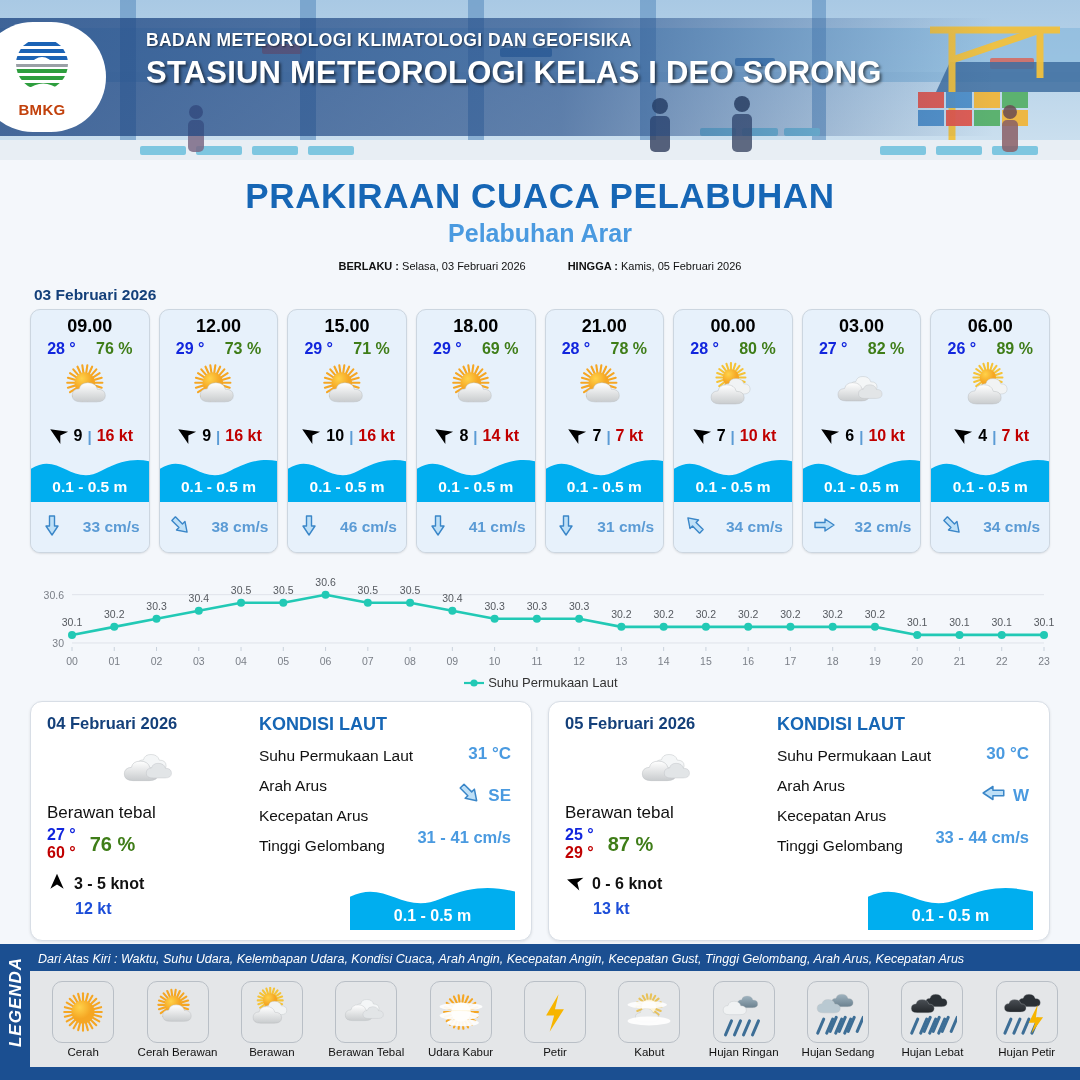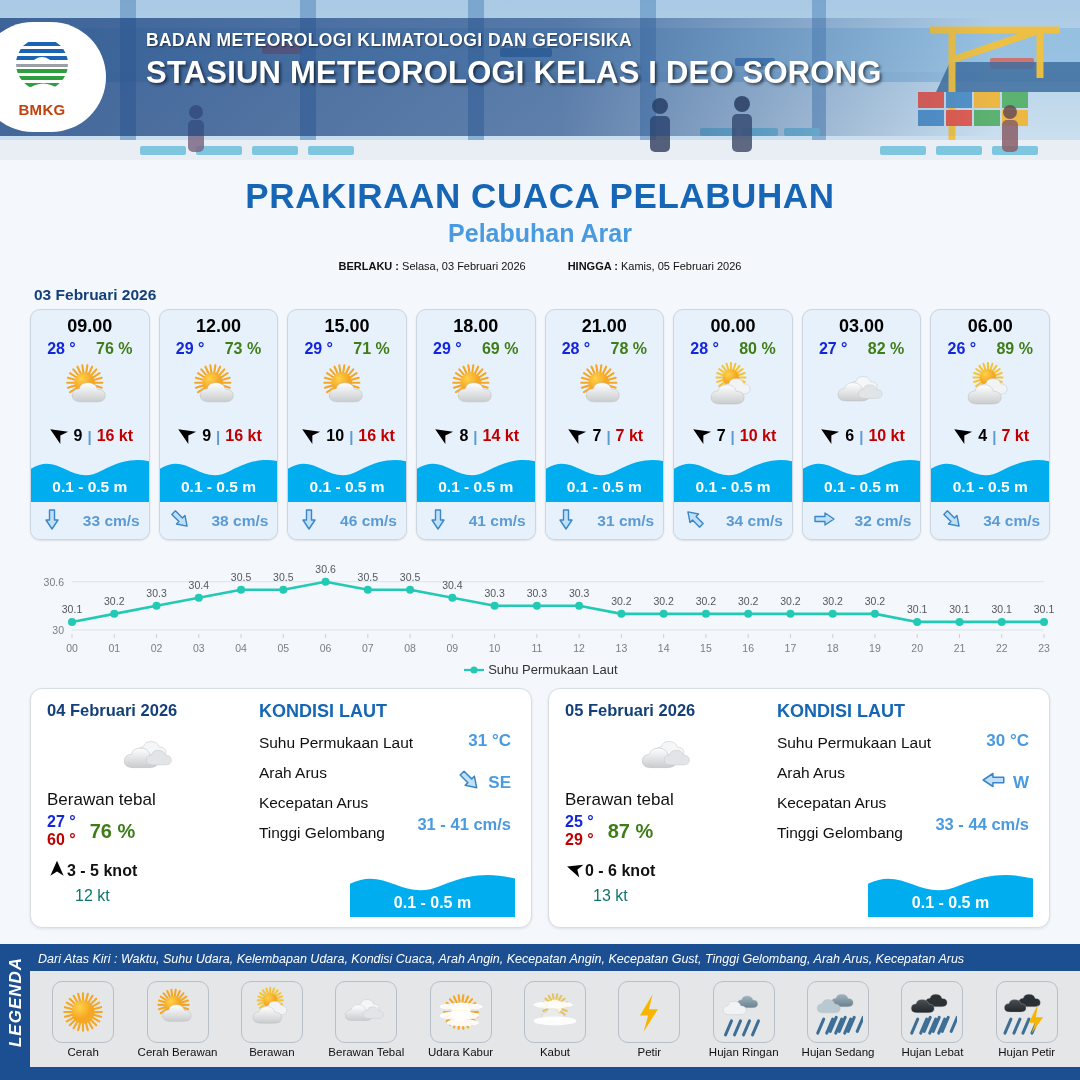--- a/index.html
+++ b/index.html
@@ -58,21 +58,21 @@
   .c-hum  { color:#3f7d18; font-size:16px; font-weight:bold; }
   .c-icon { height:62px; display:flex; align-items:center; justify-content:center; margin-top:2px;}
   .c-wind { display:flex; align-items:center; justify-content:center; gap:5px; height:28px; }
   .c-wdeg { font-size:16px; font-weight:bold; color:#000; }
   .c-bar  { color:#5b9bd5; font-weight:bold; font-size:15px; }
   .c-gust { font-size:16px; font-weight:bold; color:#c00000; }
   .c-wave { position:relative; height:52px; }
   .c-wave svg { position:absolute; left:0; top:0; }
   .c-wave-txt { position:absolute; left:0; right:0; bottom:6px; text-align:center;
     color:#fff; font-size:15.5px; font-weight:bold; }
-  .c-cur { display:flex; align-items:center; justify-content:center; gap:19px; height:37px;
+  .c-cur { display:flex; align-items:center; justify-content:center; gap:19px; height:50px;
     background:#e7f1fb; }
   .c-cur-txt { color:#5b9bd5; font-size:15.5px; font-weight:bold; }
 
   
   .chart-wrap { margin:10px 26px 0 26px; height:110px; position:relative; }
   .chart-legend { text-align:center; font-size:13px; color:#333; margin-top:2px; }
   .chart-legend .lg-mark { display:inline-block; width:22px; vertical-align:middle; }
 
   
   .days { display:flex; gap:16px; padding:10px 30px 0; }
@@ -83,23 +83,23 @@
   }
   .day-left { width:44%; }
   .day-date { font-size:16.5px; font-weight:bold; color:#14407a; }
   .day-icon { height:58px; display:flex; align-items:center; justify-content:center; margin:8px 0 4px;}
   .day-cond { font-size:17px; color:#111; margin-top:4px; }
   .day-temps { display:flex; align-items:center; gap:14px; margin-top:3px; }
   .day-tcol { line-height:1.15; }
   .day-tmin { color:#1226dd; font-size:16px; font-weight:bold; }
   .day-tmax { color:#c00000; font-size:16px; font-weight:bold; }
   .day-hum  { color:#3f7d18; font-size:20px; font-weight:bold; }
-  .day-wind { display:flex; align-items:center; margin-top:9px; }
+  .day-wind { display:flex; align-items:center; gap:7px; margin-top:9px; }
   .day-wtxt { font-size:16px; font-weight:bold; color:#111; }
-  .day-gust { color:#0f766e; font-size:16px; font-weight:normal; margin:4px 0 8px 28px; }
+  .day-gust { color:#1d4ed8; font-size:16px; font-weight:bold; margin:4px 0 8px 28px; }
   .day-right { flex:1; padding-left:6px; position:relative; }
   .sea-title { color:#1666b5; font-size:18px; font-weight:bold; }
   .sea-row { font-size:15.5px; color:#111; margin-top:12px; }
   .sea-val { position:absolute; right:4px; color:#4a9ae0; font-size:17px; font-weight:bold; }
   .sst-val { top:30px; }
   .cur-dir-val { top:66px; display:flex; align-items:center; gap:6px; }
   .cur-spd-val { top:114px; font-size:16.5px; }
   .wave-box { position:absolute; right:0; bottom:0; width:165px; height:52px; }
   .wave-box .wtxt { position:absolute; left:0; right:0; bottom:5px; text-align:center;
     color:#fff; font-size:16px; font-weight:bold; }
@@ -1355,20 +1355,46 @@
           <ellipse cx="26.78571428571429" cy="35.714285714285715" rx="16.071428571428573" ry="3.5714285714285716"></ellipse>
         </g>
             </svg>
           </div>
     <div class="li-lbl">Udara Kabur</div>
         </div>
         <div class="li">
     <div class="li-box">
             <svg width="50" height="50" viewBox="0 0 50 50">
               <defs>
+      <radialGradient id="sgpetir50" cx="35%" cy="30%">
+        <stop offset="0" stop-color="#ffd24a"></stop>
+                  <stop offset="1" stop-color="#f5a623"></stop>
+      </radialGradient>
+      <linearGradient id="cgpetir50" x1="0" y1="0" x2="0" y2="1">
+        <stop offset="0" stop-color="#ffffff"></stop>
+                  <stop offset="1" stop-color="#c9ccce"></stop>
+      </linearGradient>
+      <linearGradient id="dgpetir50" x1="0" y1="0" x2="0" y2="1">
+        <stop offset="0" stop-color="#4a4f55"></stop>
+                  <stop offset="1" stop-color="#23272b"></stop>
+      </linearGradient>
+      <linearGradient id="mgpetir50" x1="0" y1="0" x2="0" y2="1">
+        <stop offset="0" stop-color="#9fb3bf"></stop>
+                  <stop offset="1" stop-color="#6b818f"></stop>
+      </linearGradient>
+    </defs>
+        <path d="M28.571428571428573 7.142857142857143 L16.071428571428573 28.571428571428573 L24.107142857142858 28.571428571428573 L19.642857142857142 44.642857142857146 L33.92857142857143 22.321428571428573 L25 22.321428571428573 Z" fill="#f7b500"></path>
+            </svg>
+          </div>
+    <div class="li-lbl">Petir</div>
+        </div>
+        <div class="li">
+    <div class="li-box">
+            <svg width="50" height="50" viewBox="0 0 50 50">
+              <defs>
       <radialGradient id="sgkabut50" cx="35%" cy="30%">
         <stop offset="0" stop-color="#ffd24a"></stop>
                   <stop offset="1" stop-color="#f5a623"></stop>
       </radialGradient>
       <linearGradient id="cgkabut50" x1="0" y1="0" x2="0" y2="1">
         <stop offset="0" stop-color="#ffffff"></stop>
                   <stop offset="1" stop-color="#c9ccce"></stop>
       </linearGradient>
       <linearGradient id="dgkabut50" x1="0" y1="0" x2="0" y2="1">
         <stop offset="0" stop-color="#4a4f55"></stop>
@@ -1406,46 +1432,20 @@
           <ellipse cx="25" cy="33.92857142857143" rx="21.42857142857143" ry="4.464285714285714"></ellipse>
         </g>
             </svg>
           </div>
     <div class="li-lbl">Kabut</div>
         </div>
         <div class="li">
     <div class="li-box">
             <svg width="50" height="50" viewBox="0 0 50 50">
               <defs>
-      <radialGradient id="sgpetir50" cx="35%" cy="30%">
-        <stop offset="0" stop-color="#ffd24a"></stop>
-                  <stop offset="1" stop-color="#f5a623"></stop>
-      </radialGradient>
-      <linearGradient id="cgpetir50" x1="0" y1="0" x2="0" y2="1">
-        <stop offset="0" stop-color="#ffffff"></stop>
-                  <stop offset="1" stop-color="#c9ccce"></stop>
-      </linearGradient>
-      <linearGradient id="dgpetir50" x1="0" y1="0" x2="0" y2="1">
-        <stop offset="0" stop-color="#4a4f55"></stop>
-                  <stop offset="1" stop-color="#23272b"></stop>
-      </linearGradient>
-      <linearGradient id="mgpetir50" x1="0" y1="0" x2="0" y2="1">
-        <stop offset="0" stop-color="#9fb3bf"></stop>
-                  <stop offset="1" stop-color="#6b818f"></stop>
-      </linearGradient>
-    </defs>
-        <path d="M28.571428571428573 7.142857142857143 L16.071428571428573 28.571428571428573 L24.107142857142858 28.571428571428573 L19.642857142857142 44.642857142857146 L33.92857142857143 22.321428571428573 L25 22.321428571428573 Z" fill="#f7b500"></path>
-            </svg>
-          </div>
-    <div class="li-lbl">Petir</div>
-        </div>
-        <div class="li">
-    <div class="li-box">
-            <svg width="50" height="50" viewBox="0 0 50 50">
-              <defs>
       <radialGradient id="sghujan-ringan50" cx="35%" cy="30%">
         <stop offset="0" stop-color="#ffd24a"></stop>
                   <stop offset="1" stop-color="#f5a623"></stop>
       </radialGradient>
       <linearGradient id="cghujan-ringan50" x1="0" y1="0" x2="0" y2="1">
         <stop offset="0" stop-color="#ffffff"></stop>
                   <stop offset="1" stop-color="#c9ccce"></stop>
       </linearGradient>
       <linearGradient id="dghujan-ringan50" x1="0" y1="0" x2="0" y2="1">
         <stop offset="0" stop-color="#4a4f55"></stop>

